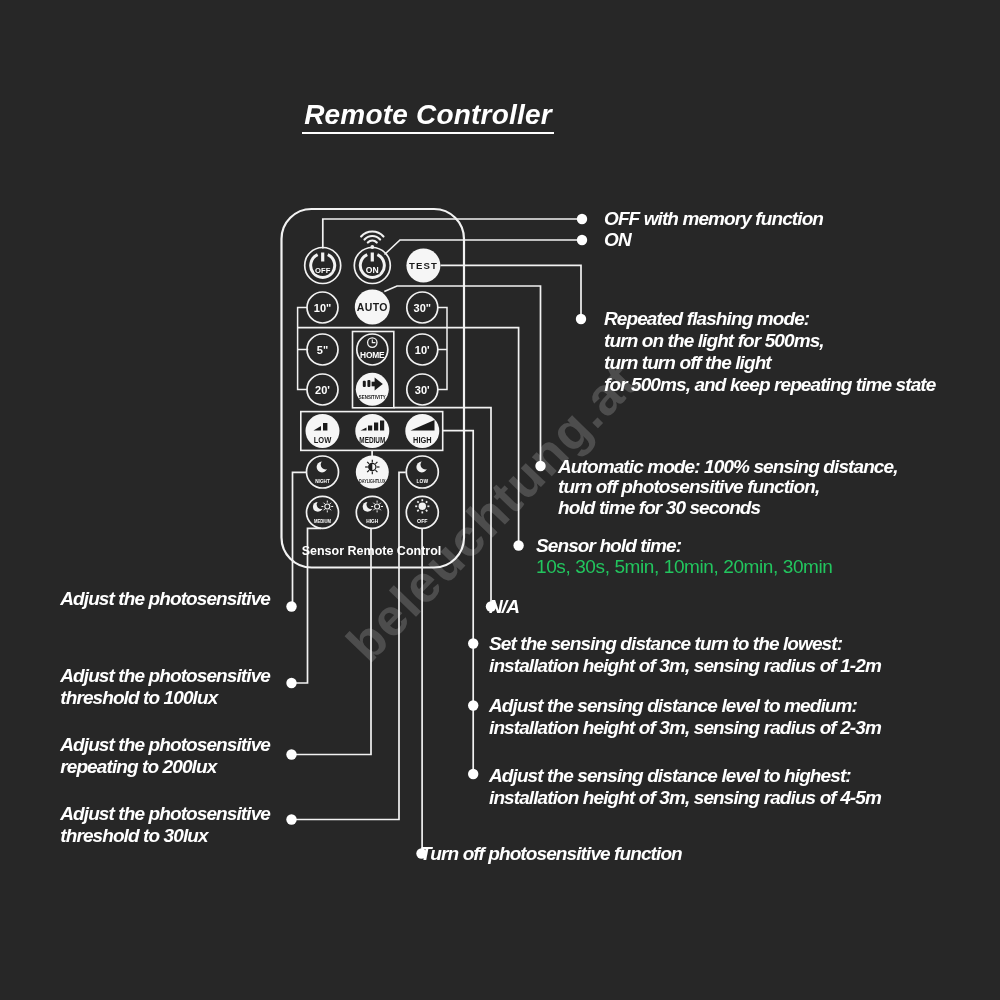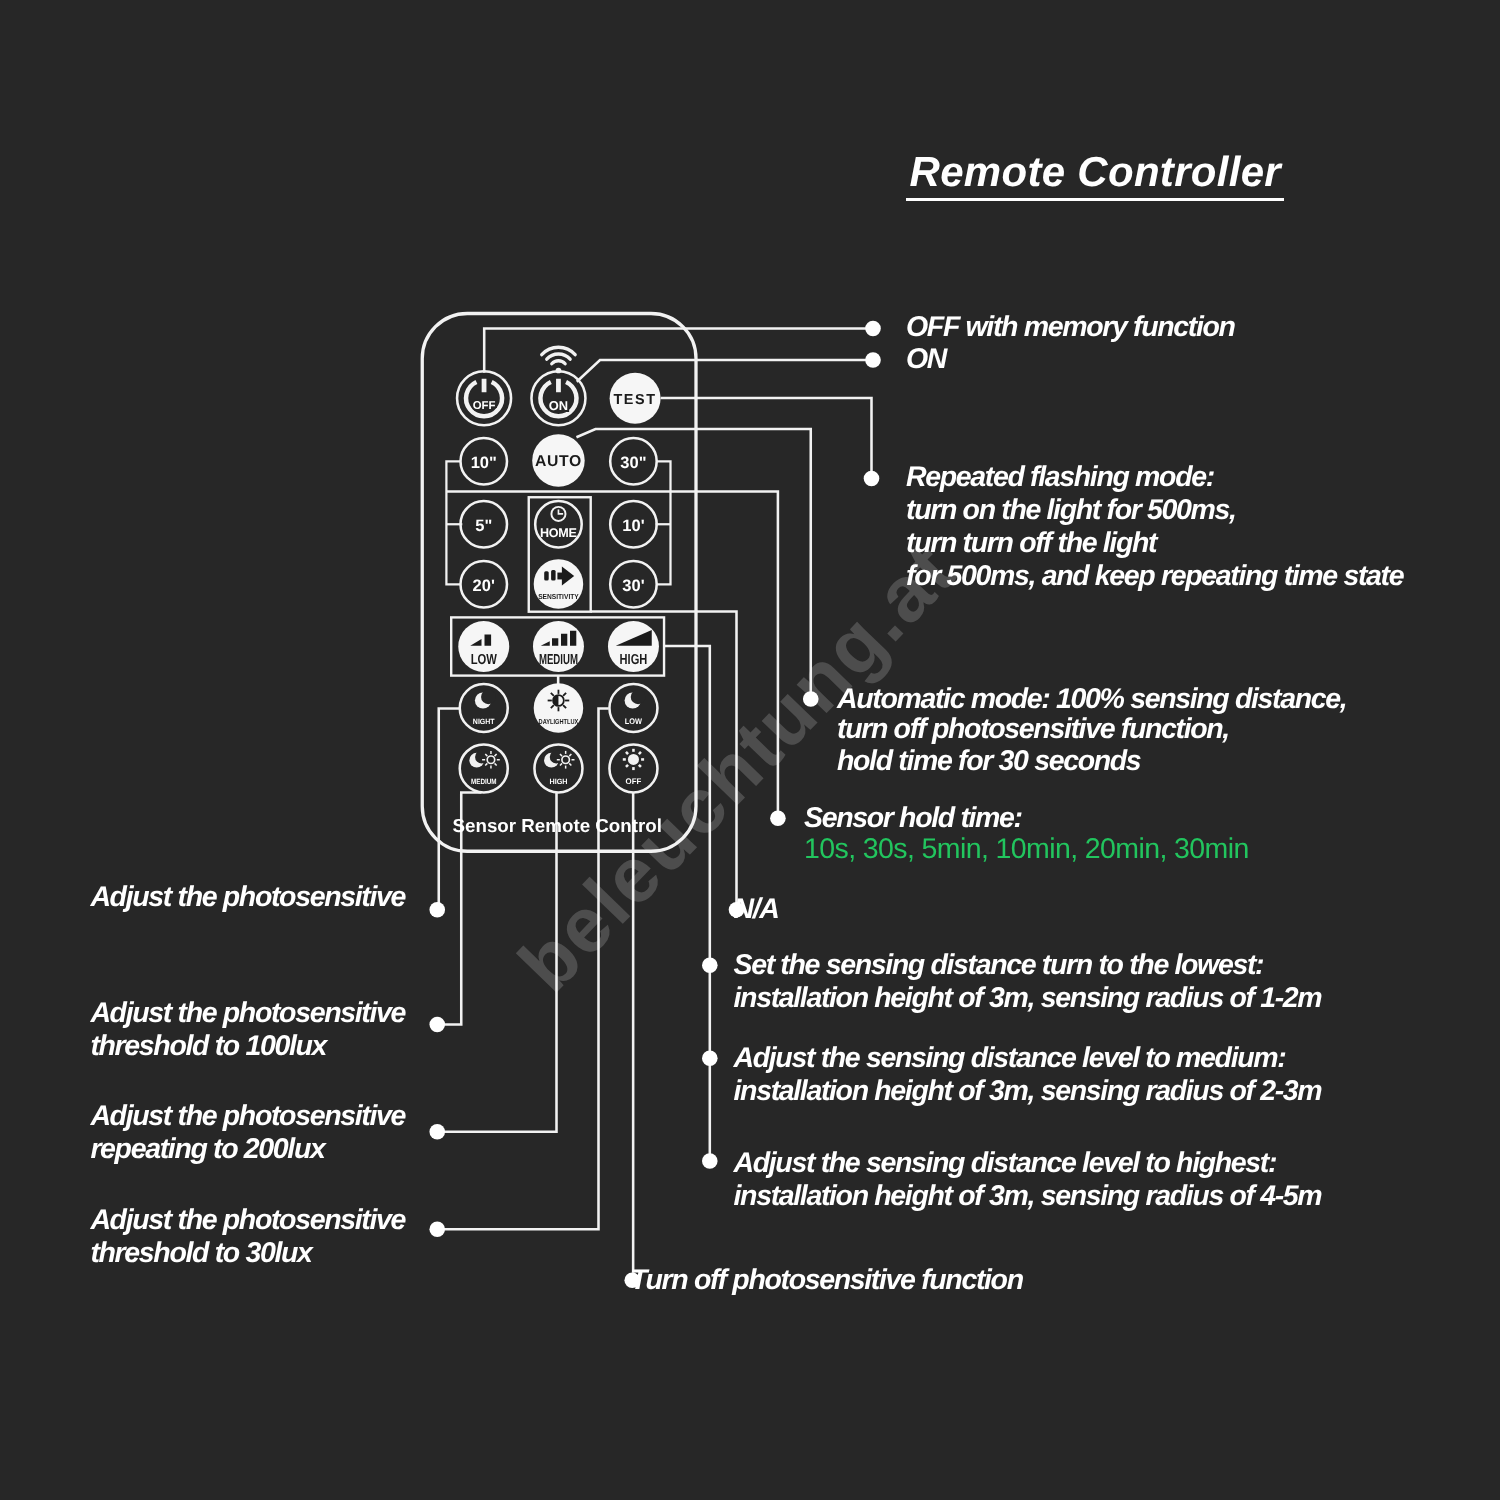--- a/index.html
+++ b/index.html
@@ -4,21 +4,21 @@
 <style>
   html,body{margin:0;padding:0;}
   body{width:1000px;height:1000px;overflow:hidden;background:#272727;
        font-family:"Liberation Sans",sans-serif;position:relative;}
   .stage{position:absolute;left:0;top:0;width:1000px;height:1000px;transform:translateZ(0);}
   .watermark{position:absolute;left:492px;top:512px;
     transform:translate(-50%,-50%) rotate(-46deg);
     font-size:52px;font-weight:bold;color:rgba(255,255,255,0.18);
     letter-spacing:1.5px;white-space:nowrap;z-index:1;}
   svg.draw{position:absolute;left:0;top:0;z-index:2;}
-  .title-wrap{position:absolute;left:0;top:99px;width:856px;text-align:right;z-index:3;}
+  .title-wrap{position:absolute;left:0;top:99px;width:856px;text-align:center;z-index:3;}
   .title{display:inline-block;font-size:28px;font-weight:bold;font-style:italic;
     color:#ffffff;border-bottom:2.5px solid #ffffff;padding:0 2px 1px 2px;
     letter-spacing:0.2px;}
   .ann{position:absolute;z-index:3;color:#ffffff;font-size:19px;font-weight:bold;
     font-style:italic;line-height:22px;white-space:nowrap;letter-spacing:-0.9px;}
   .ann.lh20{line-height:20.5px;}
   .ann.lh215{line-height:21.5px;}
   .ann .plain{font-weight:normal;font-style:normal;letter-spacing:-0.4px;color:#22c55e;}
   .ann.right-col{text-align:left;}
 </style>

